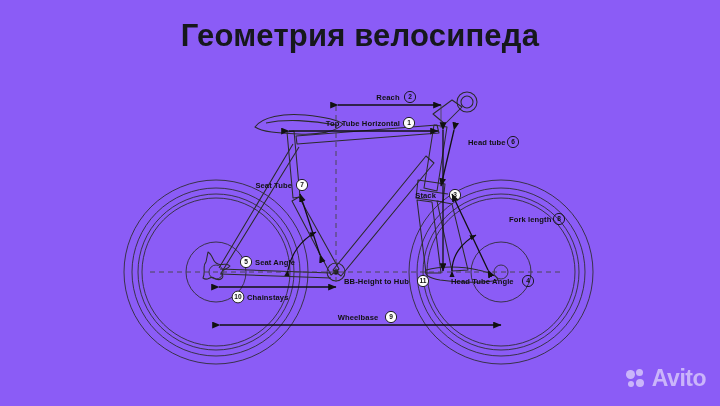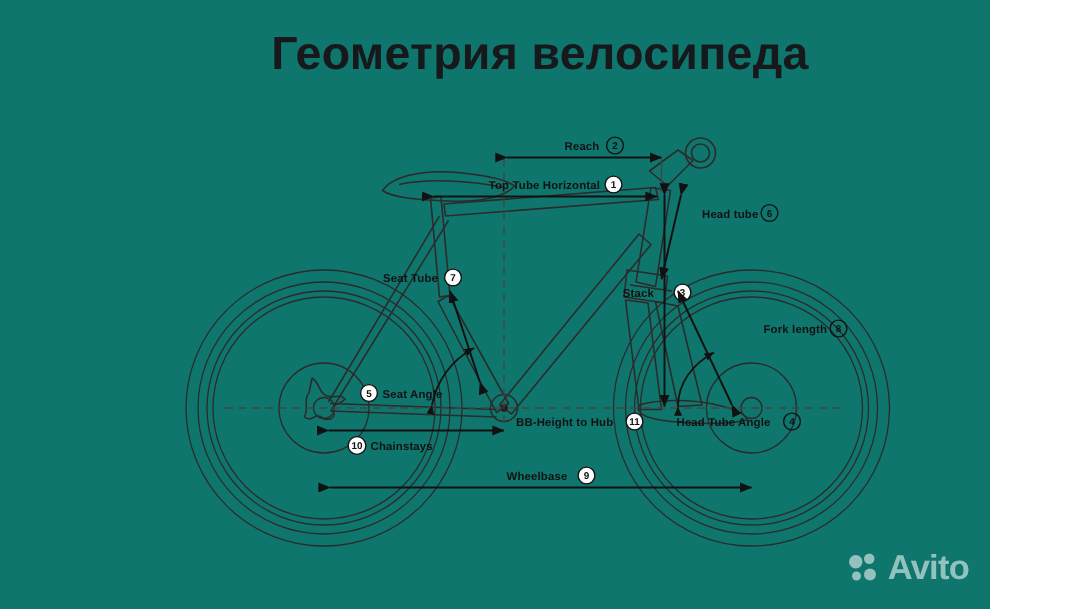--- a/index.html
+++ b/index.html
@@ -2,23 +2,23 @@
 <html><head>
 <meta charset="utf-8">
 <style>
   html, body {
     margin: 0;
     padding: 0;
     background: #ffffff;
   }
   #page {
     position: relative;
-    width: 660px;
+    width: 720px;
     height: 406px;
-    background: #0f766e;
+    background: #8b5cf6;
     overflow: hidden;
     font-family: "Liberation Sans", sans-serif;
   }
   #title {
     position: absolute;
     top: 18px;
     left: 0;
     width: 720px;
     text-align: center;
     font-size: 31px;

